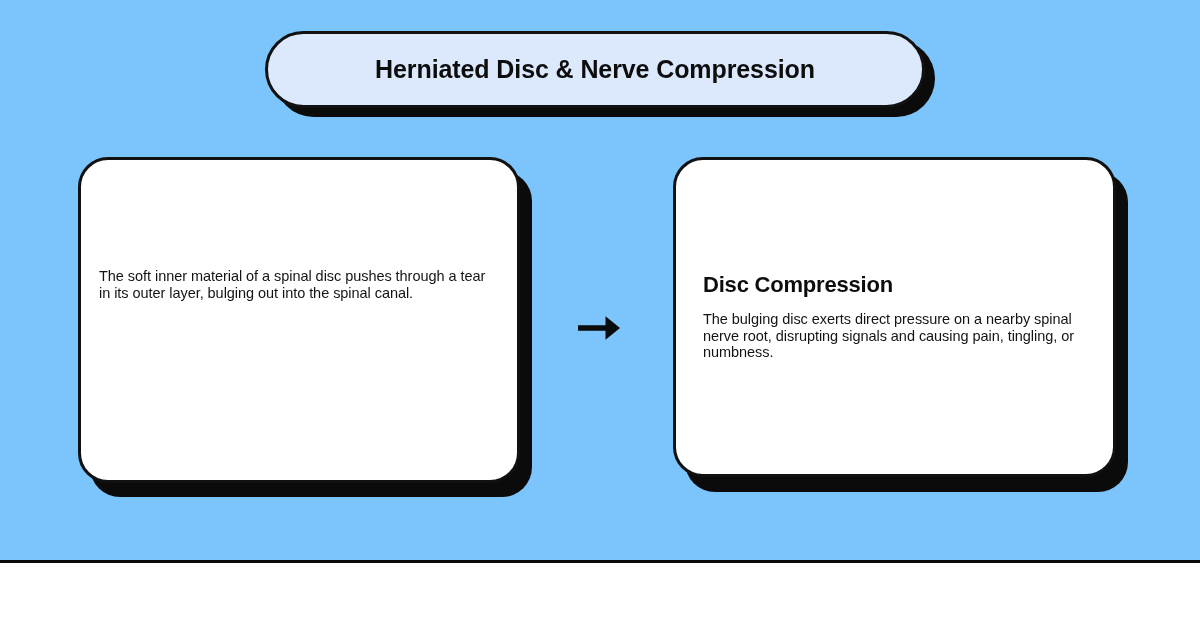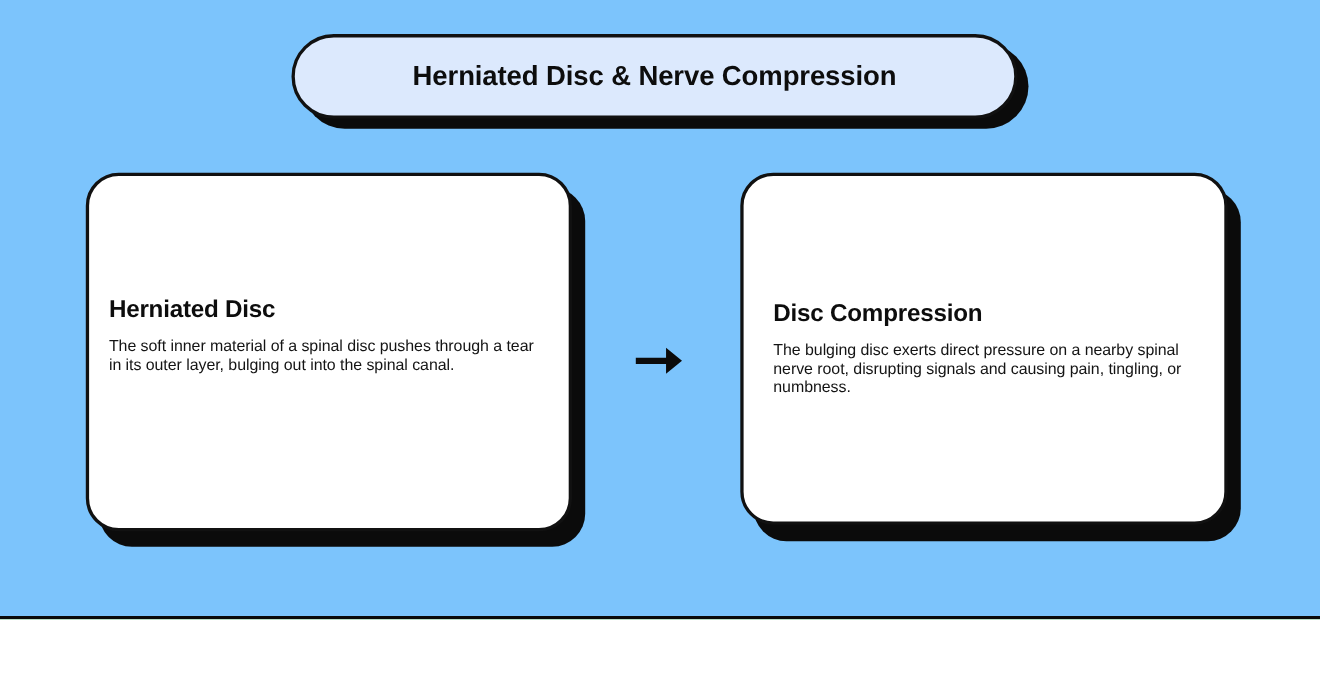--- a/index.html
+++ b/index.html
@@ -12,21 +12,21 @@
     height: 630px;
     background: #ffffff;
     font-family: "Liberation Sans", sans-serif;
     overflow: hidden;
   }
 
   #canvas {
     position: relative;
     width: 1200px;
     height: 630px;
-    background: #22c55e;
+    background: #701a75;
   }
 
   
   .stage {
     position: absolute;
     left: 0;
     top: 0;
     width: 1200px;
     height: 560px;
     background: #7cc4fc;
@@ -161,21 +161,20 @@
 <div id="canvas">
 
   <div class="stage"></div>
 
   <div class="title-pill">
     <div class="title-pill-text">Herniated Disc &amp; Nerve Compression</div>
   </div>
 
   <div class="card card-left">
     <div class="card-body">
-      <div class="card-heading">Herniated Disc</div>
       <div class="card-text">The soft inner material of a spinal disc pushes through a tear in its outer layer, bulging out into the spinal canal.</div>
     </div>
   </div>
 
   <div class="arrow-connector">
     <svg class="arrow-glyph" width="46" height="34" viewBox="0 0 46 34" aria-hidden="true">
       <path d="M2 14.2 H29.5 V5.2 L44 17 L29.5 28.8 V19.8 H2 Z" fill="#0b0b0b"></path>
     </svg>
   </div>
 

